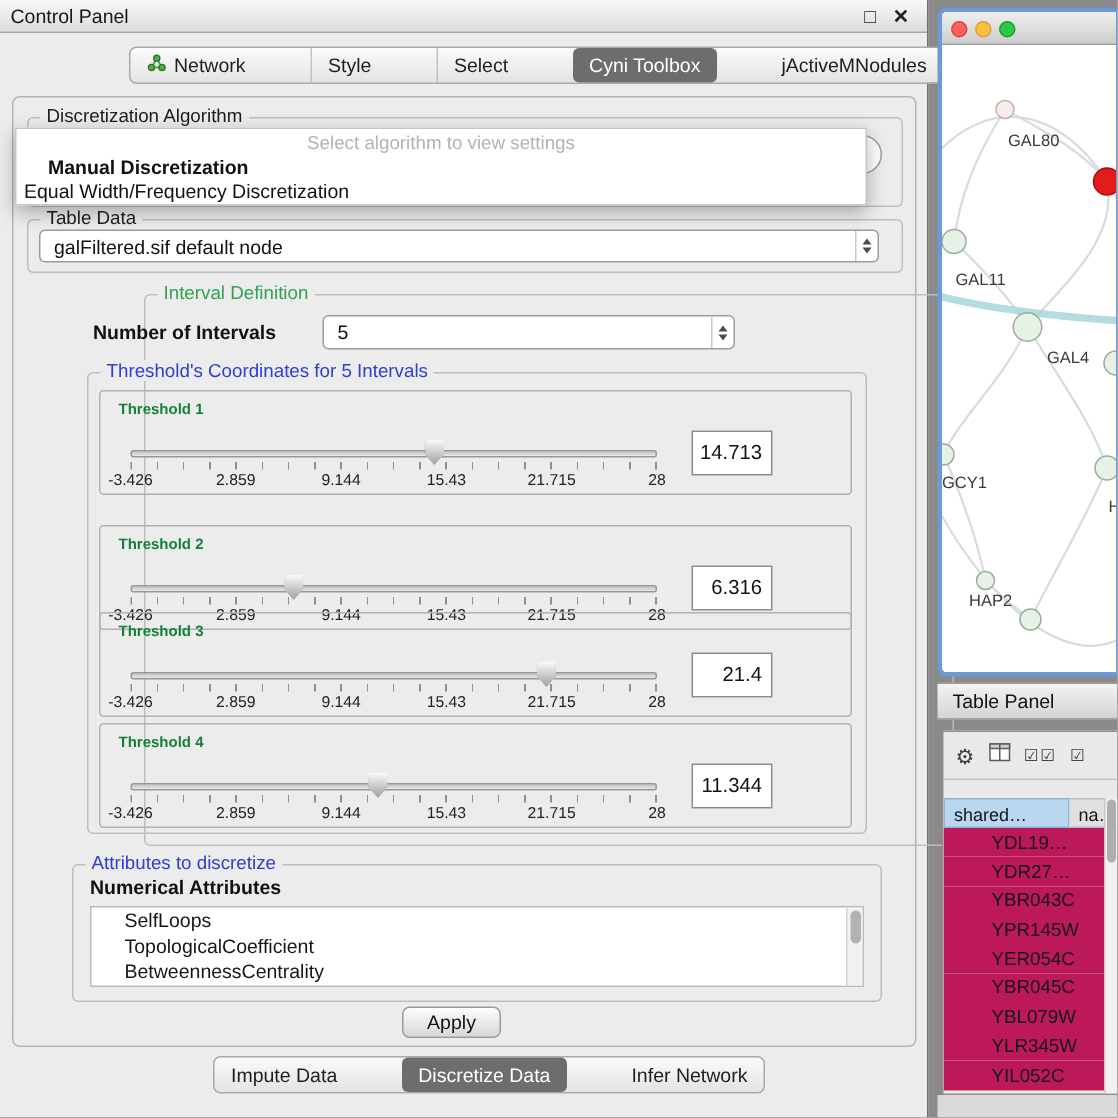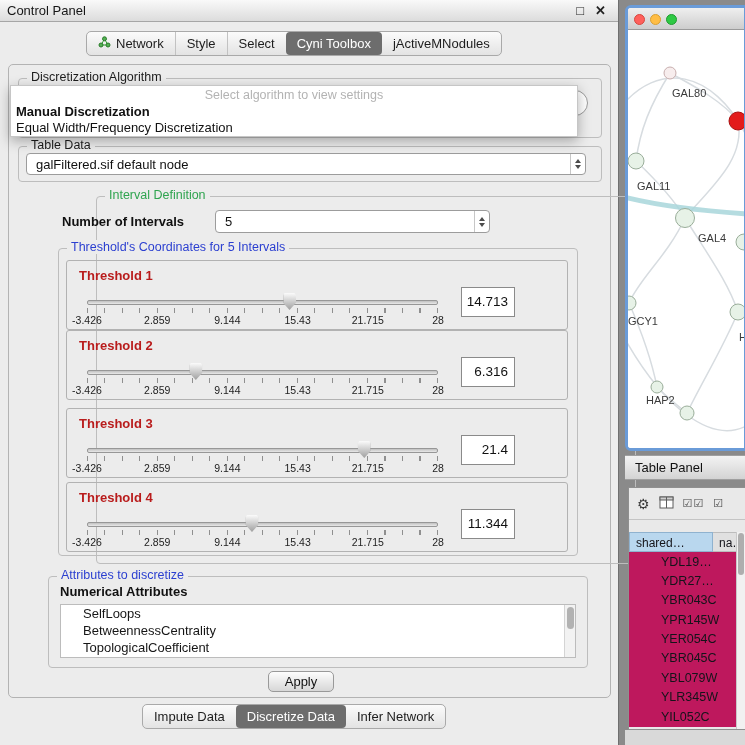--- a/index.html
+++ b/index.html
@@ -10,21 +10,21 @@
   .control-panel { position:absolute; left:0; top:0; width:619px; height:745px;
     background:#ececec; border-right:1px solid #6f6f6f; }
   .cp-titlebar { position:absolute; left:0; top:0; width:100%; height:22px;
     background:linear-gradient(#f9f9f9,#dcdcdc); border-bottom:1px solid #a6a6a6; }
   .cp-title { position:absolute; left:7px; top:3px; font-size:13px; color:#161616; }
   .winbtn { position:absolute; top:3px; font-size:13px; color:#222; cursor:default; }
   .winbtn.float { right:34px; }
   .winbtn.close { right:12px; font-weight:bold; }
 
   .tabbar { position:absolute; display:flex; align-items:center; height:25px;
-    background:linear-gradient(#fbfbfb,#e3e3e3); border:1px solid #a9a9a9; border-radius:5px; }
+    background:linear-gradient(#fbfbfb,#e3e3e3); border:1px solid #a9a9a9; border-radius:5px;gap:32px; }
   .tab { display:flex; align-items:center; gap:5px; padding:0 11px; height:23px;
     font-size:13px; color:#1d1d1d; border-left:1px solid #c2c2c2; white-space:nowrap; }
   .tab:first-child { border-left:none; }
   .tab.active { background:#6d6d6d; color:#fff; border-radius:4px; border-left:none; }
   .tab.active + .tab { border-left:none; }
   .tabbar.top { left:86px; top:31px; }
   .tabbar.bottom { left:142px; top:704px; }
 
   .content-frame { position:absolute; left:8px; top:64px; width:603px; height:634px;
     border:1px solid #b3b3b3; border-radius:5px; }
@@ -46,26 +46,26 @@
   .arr-dn { width:0; height:0; border-left:3.5px solid transparent; border-right:3.5px solid transparent;
     border-top:4.5px solid #4c4c4c; margin:1px 0; }
   .combo.pill { border-radius:13px; }
 
   
   .dropdown-popup { position:absolute; left:10px; top:85px; width:568px; height:52px;
     background:#fff; border:1px solid #c6c6c6; box-shadow:0 4px 12px rgba(0,0,0,.3);
     z-index:50; padding-top:2px; }
   .dd-placeholder { text-align:center; font-size:12.5px; color:#b3b3b3; height:16px; line-height:15px; }
   .dd-option { font-size:13px; color:#111; height:16px; line-height:16px; padding-left:5px; }
-  .dd-option.bold { font-weight:bold; }
+  .dd-option.bold { font-weight:bold;margin-left:16px; }
 
   
   .th-panel { position:absolute; left:66px; width:502px; height:70px;
     border:1px solid #b2b2b2; border-radius:3px; }
-  .th-label { position:absolute; left:12px; top:7px; font-size:13px; font-weight:bold; color:#b91c1c; }
+  .th-label { position:absolute; left:12px; top:7px; font-size:10px; font-weight:bold; color:#15803d; }
   .vbox { position:absolute; right:52px; top:26px; width:54px; height:30px; background:#fff;
     border:1px solid #8a8a8a; font-size:13.5px; color:#111; text-align:right;
     line-height:28px; padding-right:6px; }
   .slider { position:absolute; left:20px; top:30px; width:351px; height:38px; }
   .track { position:absolute; left:0; top:9px; width:100%; height:5px;
     background:linear-gradient(#c0c0c0,#e9e9e9); border:1px solid #979797; border-radius:2px; }
   .thumb { position:absolute; top:2px; width:13px; height:17px; transform:translateX(-50%);
     background:linear-gradient(#fbfbfb,#9f9f9f);
     clip-path:polygon(12% 0, 88% 0, 100% 12%, 100% 58%, 50% 100%, 0 58%, 0 12%);
     filter:drop-shadow(0 1px 1px rgba(0,0,0,.35)); }
@@ -215,21 +215,21 @@
         <div class="ticks"></div>
         <span class="sl" style="left:0%">-3.426</span>
         <span class="sl" style="left:20%">2.859</span>
         <span class="sl" style="left:40%">9.144</span>
         <span class="sl" style="left:60%">15.43</span>
         <span class="sl" style="left:80%">21.715</span>
         <span class="sl" style="left:100%">28</span>
       </div>
     </div>
 
-    <div class="th-panel" style="top:330px;">
+    <div class="th-panel" style="top:350px;">
       <div class="th-label">Threshold 2</div>
       <div class="vbox">6.316</div>
       <div class="slider">
         <div class="track"></div>
         <div class="thumb" style="left: 31%;"></div>
         <div class="ticks"></div>
         <span class="sl" style="left:0%">-3.426</span>
         <span class="sl" style="left:20%">2.859</span>
         <span class="sl" style="left:40%">9.144</span>
         <span class="sl" style="left:60%">15.43</span>
@@ -269,22 +269,22 @@
         <span class="sl" style="left:100%">28</span>
       </div>
     </div>
 
     <div class="groupbox" style="left:48px; top:576px; width:540px; height:92px;">
       <span class="gtitle blue">Attributes to discretize</span>
     </div>
     <span class="bold-label" style="left:60px; top:584px;">Numerical Attributes</span>
     <div class="attr-list">
       <div class="attr-item">SelfLoops</div>
+      <div class="attr-item">TopologicalCoefficient</div>
       <div class="attr-item">BetweennessCentrality</div>
-      <div class="attr-item">TopologicalCoefficient</div>
       <div class="vscroll">
         <div class="vthumb"></div>
       </div>
     </div>
 
     <div class="apply-btn">Apply</div>
 
     <div class="tabbar bottom">
       <div class="tab">
         <span>Impute Data</span>

